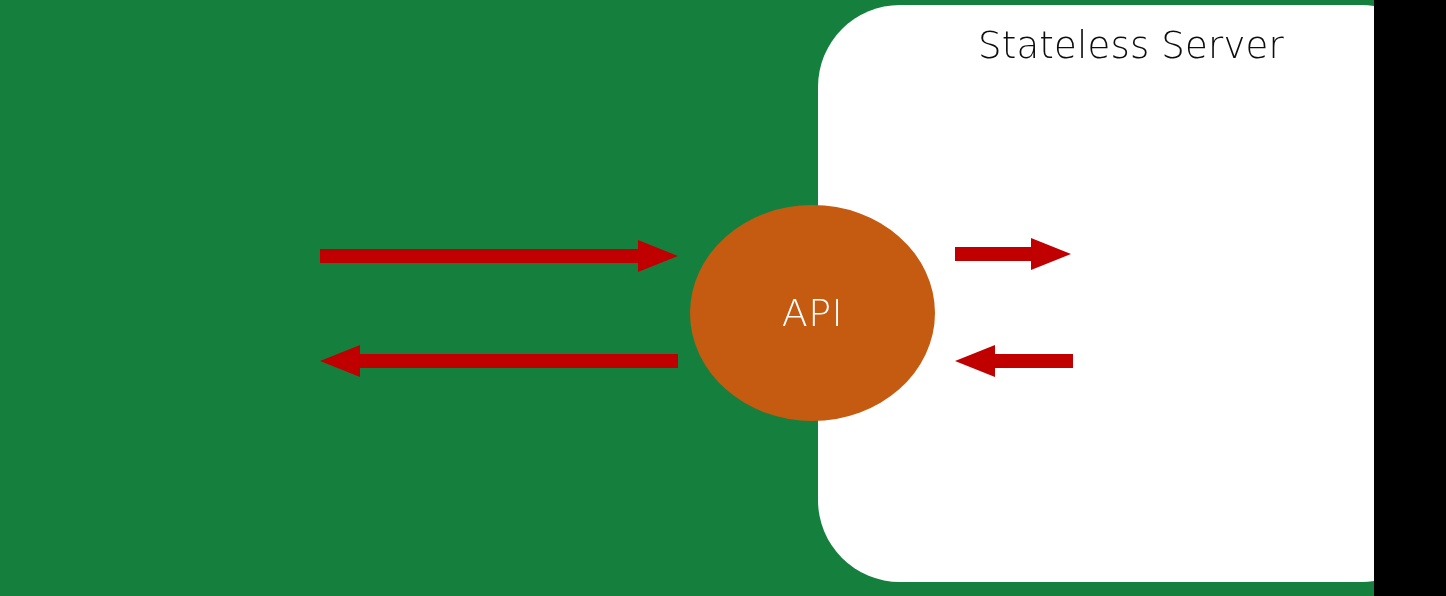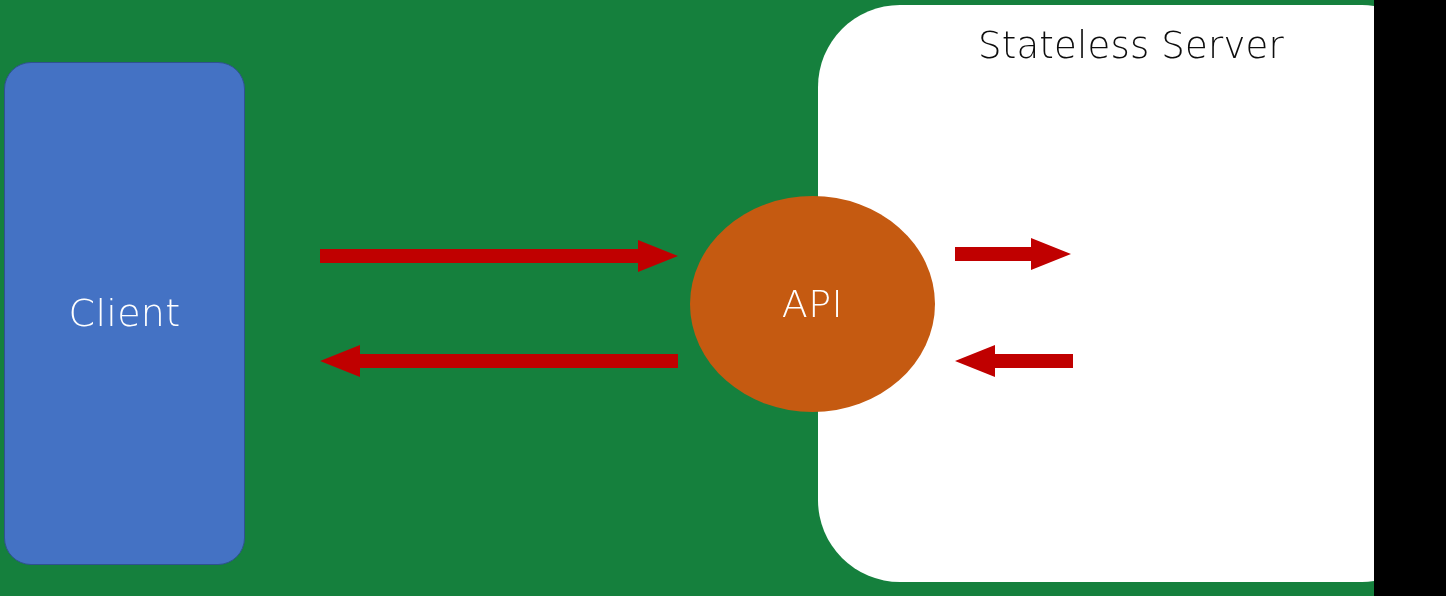--- a/index.html
+++ b/index.html
@@ -86,21 +86,21 @@
     color: #FFFFFF;
     letter-spacing: 0.3px;
     white-space: nowrap;
     margin-top: -2px;
   }
 
   
   .api-ellipse {
     position: absolute;
     left: 690px;
-    top: 196px;
+    top: 205px;
     width: 245px;
     height: 216px;
     background: #C55A11;
     border-radius: 50%;
     display: flex;
     align-items: center;
     justify-content: center;
     z-index: 5;
   }
   .api-label {
@@ -122,23 +122,20 @@
 </head>
 <body>
 
 <div id="canvas">
 
   <div class="server-container">
     <div class="server-title">Stateless Server</div>
 
   </div>
 
-  <div class="client-box">
-    <span class="client-label">Client</span>
-  </div>
 
 
   <div class="arrow" style="left:320px; top:238px;">
     <svg width="360" height="36" viewBox="0 0 360 36">
       <rect x="0" y="11" width="324" height="14" fill="#C00000"></rect>
       <polygon points="318,2 358,18 318,34" fill="#C00000"></polygon>
     </svg>
   </div>
 
   <div class="arrow" style="left:316px; top:343px;">

